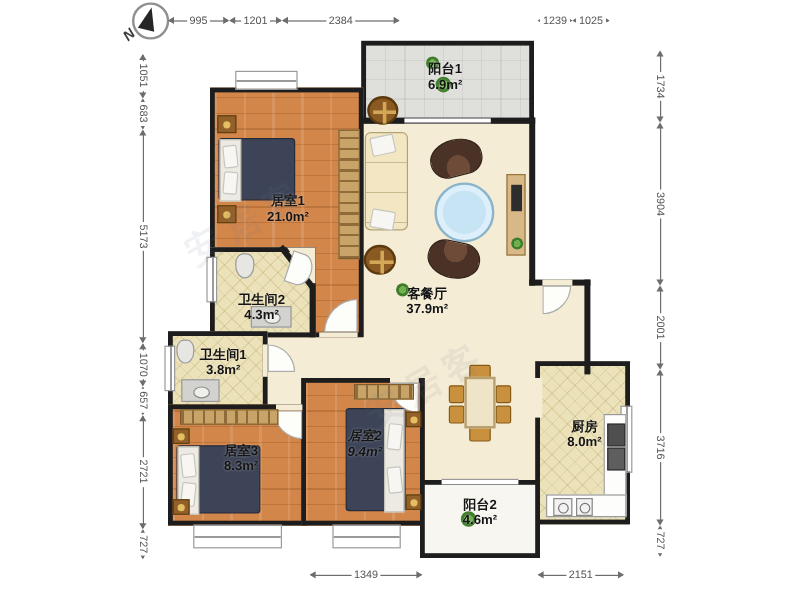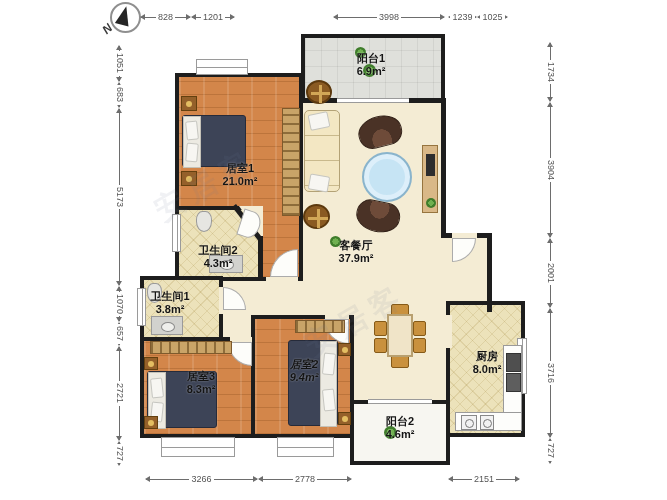--- a/index.html
+++ b/index.html
@@ -207,21 +207,21 @@
     <span>6.9m²</span>
   </div>
   <div class="rl" style="left:240px;top:162px;">
     <span>居室1</span>
     <span>21.0m²</span>
   </div>
   <div class="rl" style="left:218px;top:244px;">
     <span>卫生间2</span>
     <span>4.3m²</span>
   </div>
-  <div class="rl" style="left:170px;top:290px;">
+  <div class="rl" style="left:186px;top:290px;">
     <span>卫生间1</span>
     <span>3.8m²</span>
   </div>
   <div class="rl" style="left:201px;top:370px;">
     <span>居室3</span>
     <span>8.3m²</span>
   </div>
   <div class="rl" style="left:304px;top:358px;font-style:italic;">
     <span>居室2</span>
     <span>9.4m²</span>
@@ -249,58 +249,52 @@
   <div class="compass">
     <div class="c-circle"></div>
     <div class="c-arrow"></div>
     <div class="c-n">N</div>
   </div>
 
   <div class="dim dim-h" style="left:140px;top:10px;width:51px;">
       <i class="ln"></i>
       <i class="ah al"></i>
       <i class="ah ar"></i>
-      <span class="dv">828</span>
+      <span class="dv">995</span>
     </div>
   <div class="dim dim-h" style="left:191px;top:10px;width:44px;">
       <i class="ln"></i>
       <i class="ah al"></i>
       <i class="ah ar"></i>
       <span class="dv">1201</span>
     </div>
-  <div class="dim dim-h" style="left:333px;top:10px;width:112px;">
-      <i class="ln"></i>
-      <i class="ah al"></i>
-      <i class="ah ar"></i>
-      <span class="dv">3998</span>
+  <div class="dim dim-h" style="left:235px;top:10px;width:98px;">
+      <i class="ln"></i>
+      <i class="ah al"></i>
+      <i class="ah ar"></i>
+      <span class="dv">2384</span>
     </div>
   <div class="dim dim-h" style="left:448px;top:10px;width:29px;">
       <i class="ln"></i>
       <i class="ah al"></i>
       <i class="ah ar"></i>
       <span class="dv">1239</span>
     </div>
   <div class="dim dim-h" style="left:477px;top:10px;width:31px;">
       <i class="ln"></i>
       <i class="ah al"></i>
       <i class="ah ar"></i>
       <span class="dv">1025</span>
     </div>
 
-  <div class="dim dim-h" style="left:145px;top:472px;width:113px;">
-      <i class="ln"></i>
-      <i class="ah al"></i>
-      <i class="ah ar"></i>
-      <span class="dv">3266</span>
-    </div>
   <div class="dim dim-h" style="left:258px;top:472px;width:94px;">
       <i class="ln"></i>
       <i class="ah al"></i>
       <i class="ah ar"></i>
-      <span class="dv">2778</span>
+      <span class="dv">1349</span>
     </div>
   <div class="dim dim-h" style="left:448px;top:472px;width:72px;">
       <i class="ln"></i>
       <i class="ah al"></i>
       <i class="ah ar"></i>
       <span class="dv">2151</span>
     </div>
 
   <div class="dim dim-v" style="left:112px;top:45px;height:37px;">
       <i class="ln"></i>

